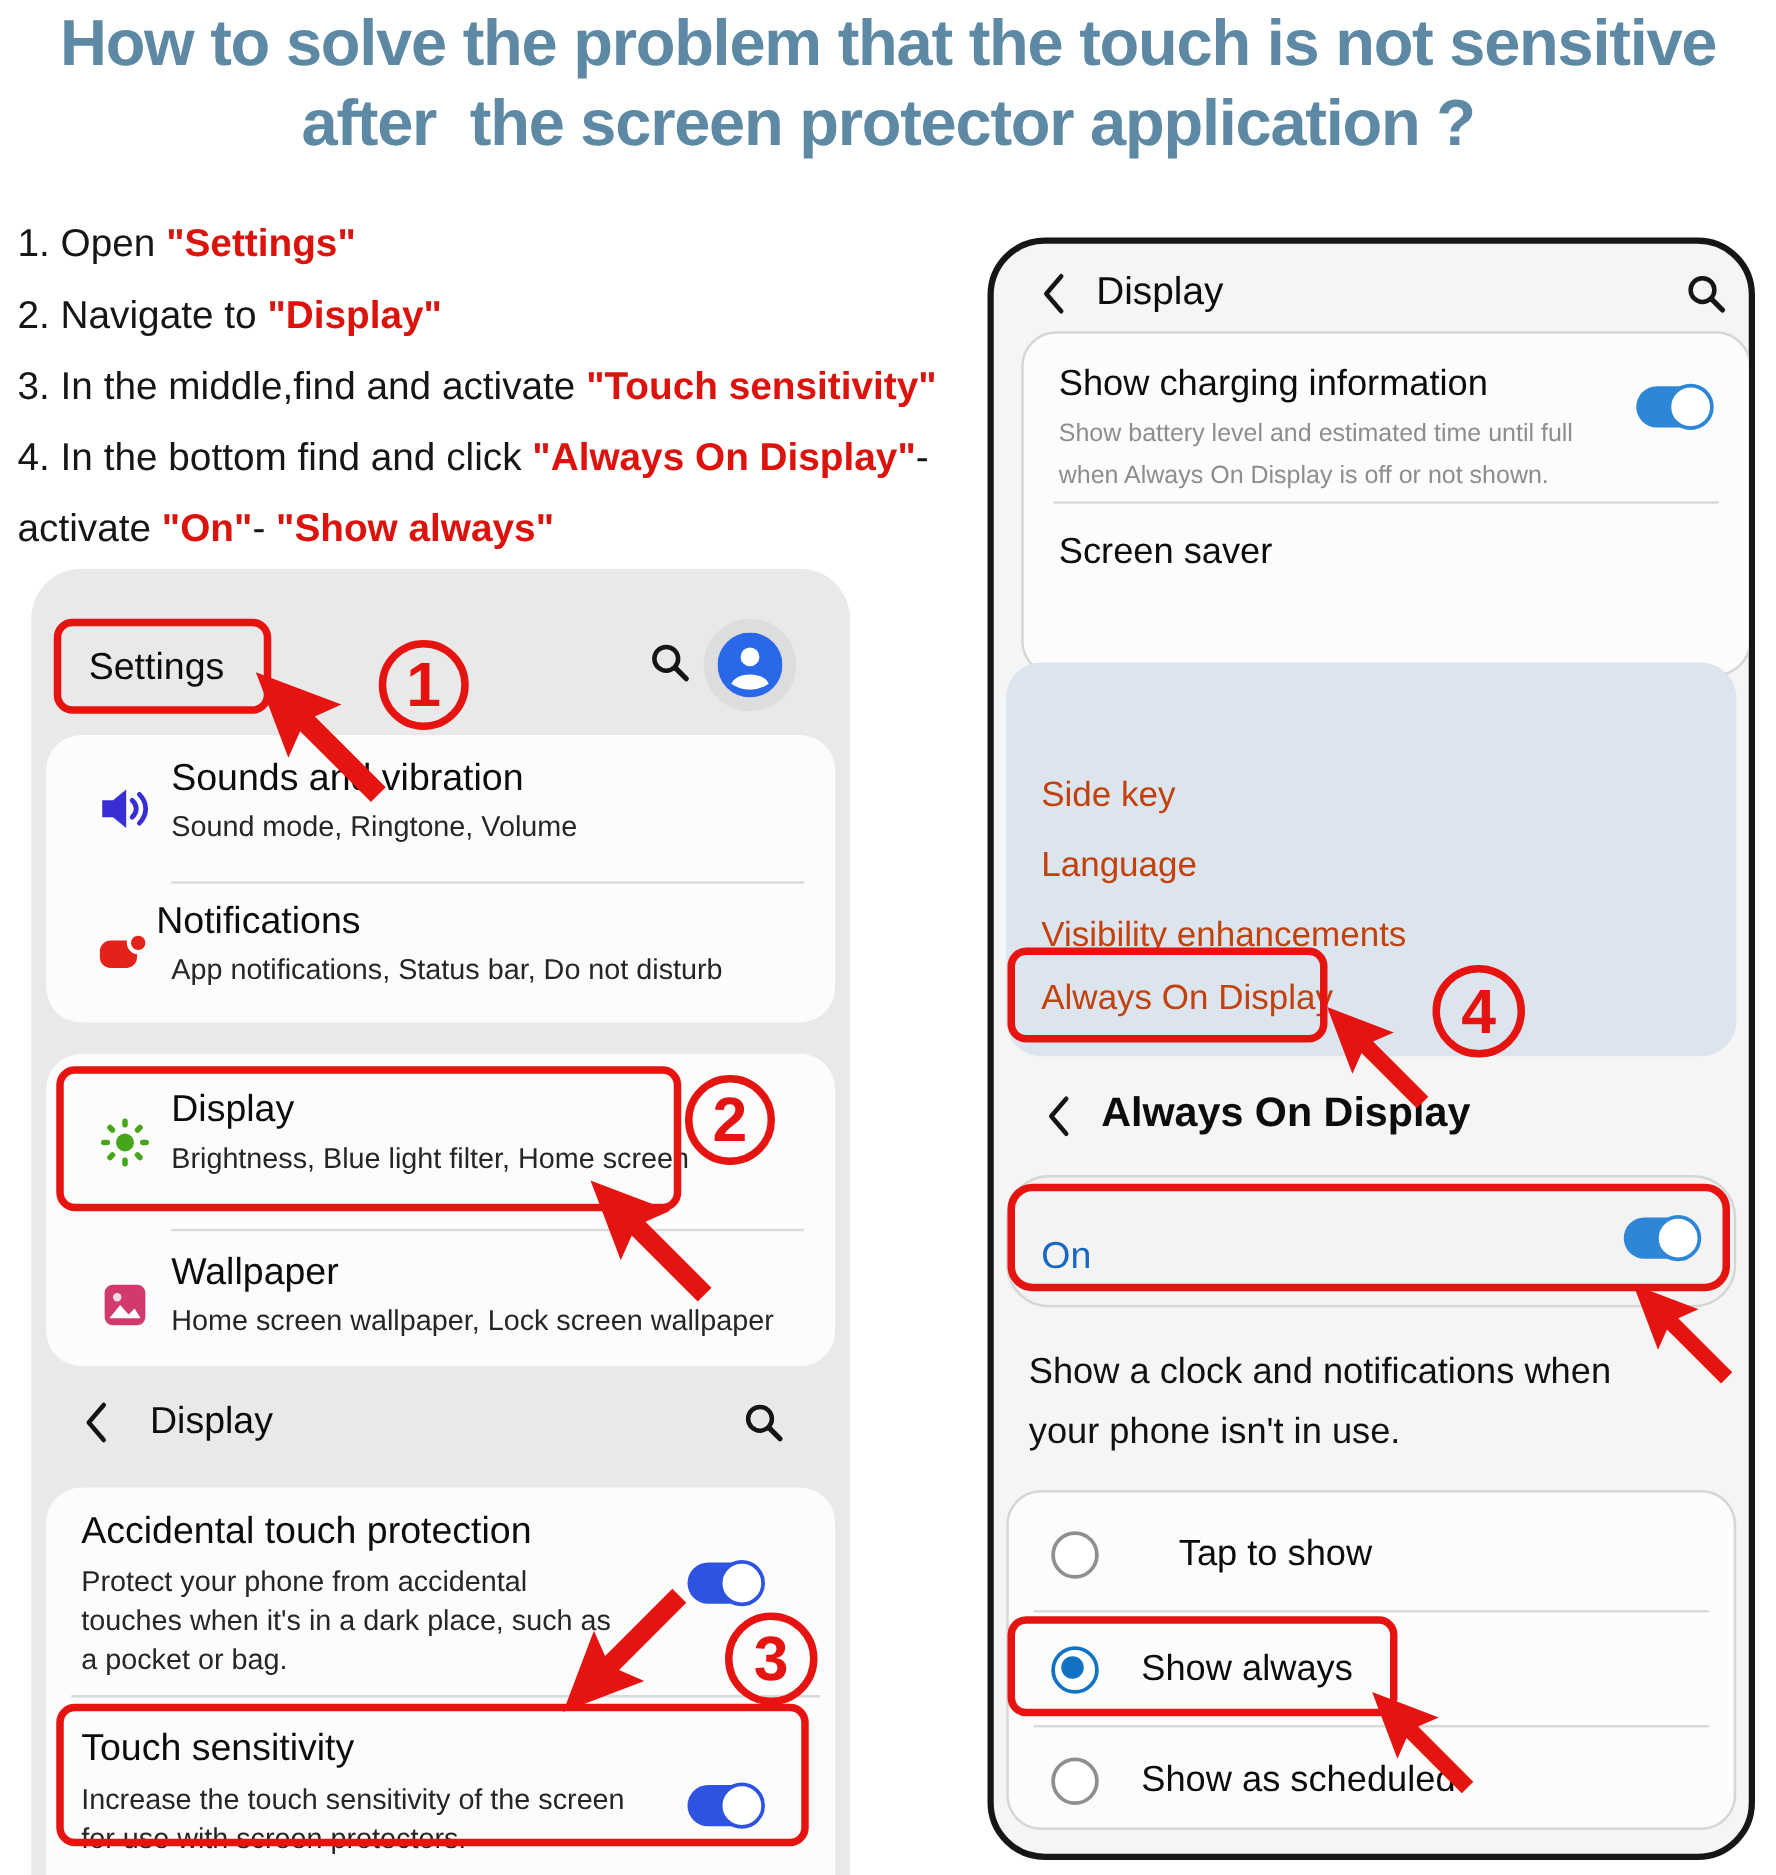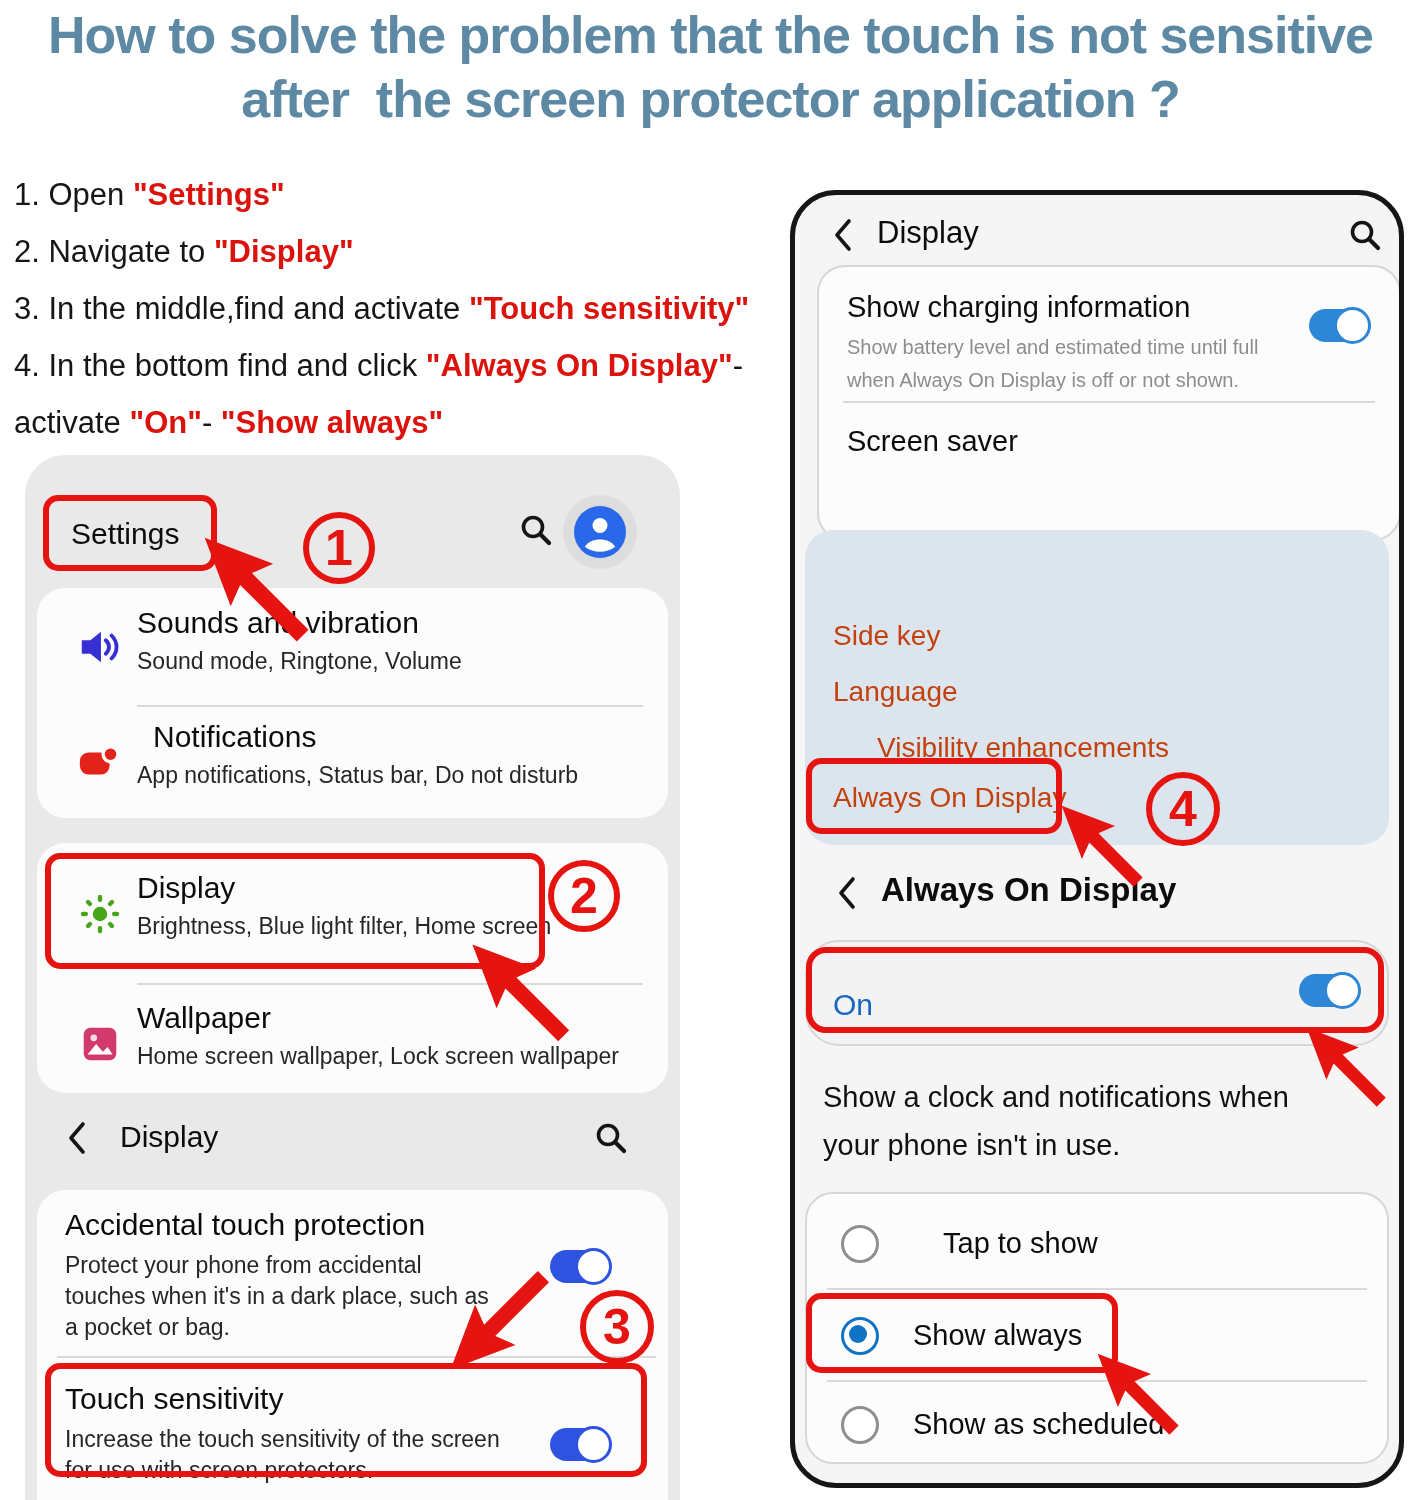--- a/index.html
+++ b/index.html
@@ -110,21 +110,21 @@
       </div>
       <div class="divider" style="left:100px;right:25px;top:117px;"></div>
       <div>
         <span class="icon48" style="left:40px;top:150px;">
           <svg viewBox="0 0 48 48">
               <rect x="3" y="15" width="31" height="23" rx="9" fill="#e32219"></rect>
               <circle cx="35" cy="17" r="9.5" fill="#fcfcfc"></circle>
               <circle cx="35" cy="17" r="6" fill="#e32219"></circle>
             </svg>
         </span>
-        <div class="row-title" style="left:116px;top:132px;">Notifications</div>
+        <div class="row-title" style="left:88px;top:132px;">Notifications</div>
         <div class="row-sub" style="left:100px;top:172px;">App notifications, Status bar, Do not disturb</div>
       </div>
     </div>
 
     <div class="lcard" style="top:388px;height:250px;">
       <div>
         <span class="icon48" style="left:40px;top:48px;">
           <svg viewBox="0 0 48 48">
             <g fill="#47a51a">
               <circle cx="24" cy="24" r="7.5"></circle>
@@ -211,21 +211,21 @@
             <div class="knob"></div>
           </div>
       </div>
       <div class="divider" style="left:24px;right:24px;top:134px;"></div>
       <div class="rtitle" style="left:28px;top:158px;">Screen saver</div>
     </div>
 
     <div class="rcard" style="left:10px;top:335px;width:584px;height:315px;background:#dce4ee;border:none;">
       <div class="blue-link" style="left:28px;top:90px;">Side key</div>
       <div class="blue-link" style="left:28px;top:146px;">Language</div>
-      <div class="blue-link" style="left:28px;top:202px;margin-left:44px;">Visibility enhancements</div>
+      <div class="blue-link" style="left:28px;top:202px;">Visibility enhancements</div>
       <div class="blue-link" style="left:28px;top:252px;">Always On Display</div>
     </div>
 
     <div class="chev" style="left:40px;top:680px;">
       <svg viewBox="0 0 24 36">
           <polyline points="18,4 6,18 18,32" fill="none" stroke="#141414" stroke-width="3.6" stroke-linecap="round" stroke-linejoin="round"></polyline>
         </svg>
     </div>
     <div class="hdr-title" style="left:86px;top:676px;font-size:33px;font-weight:bold;">Always On Display</div>
 

